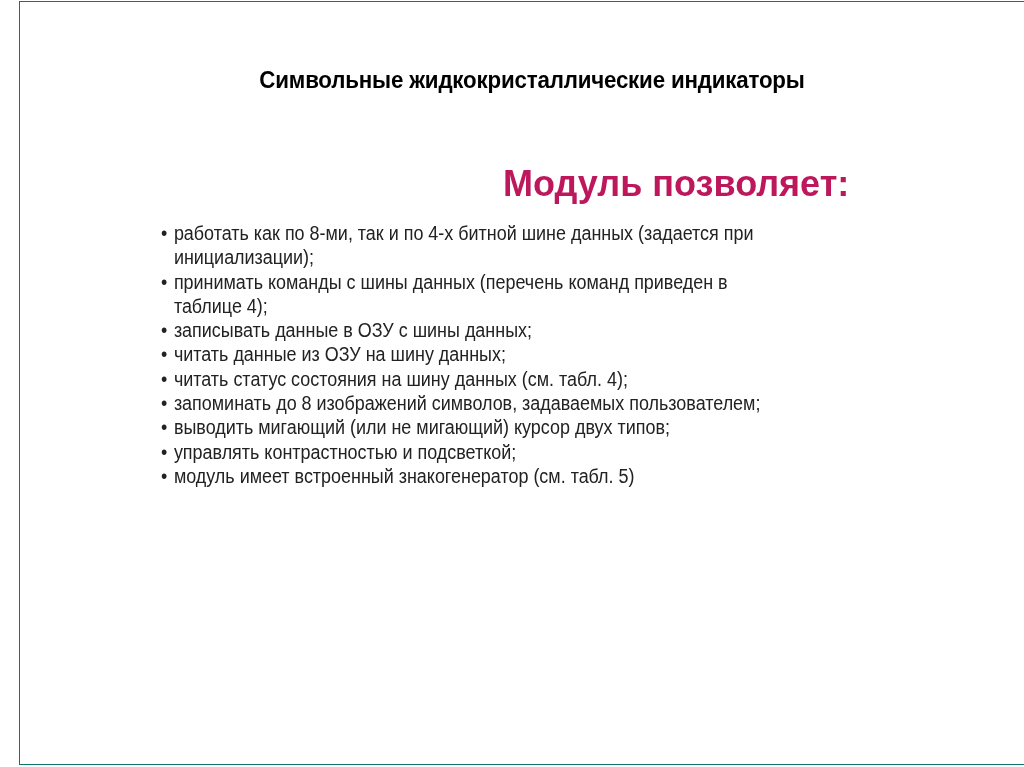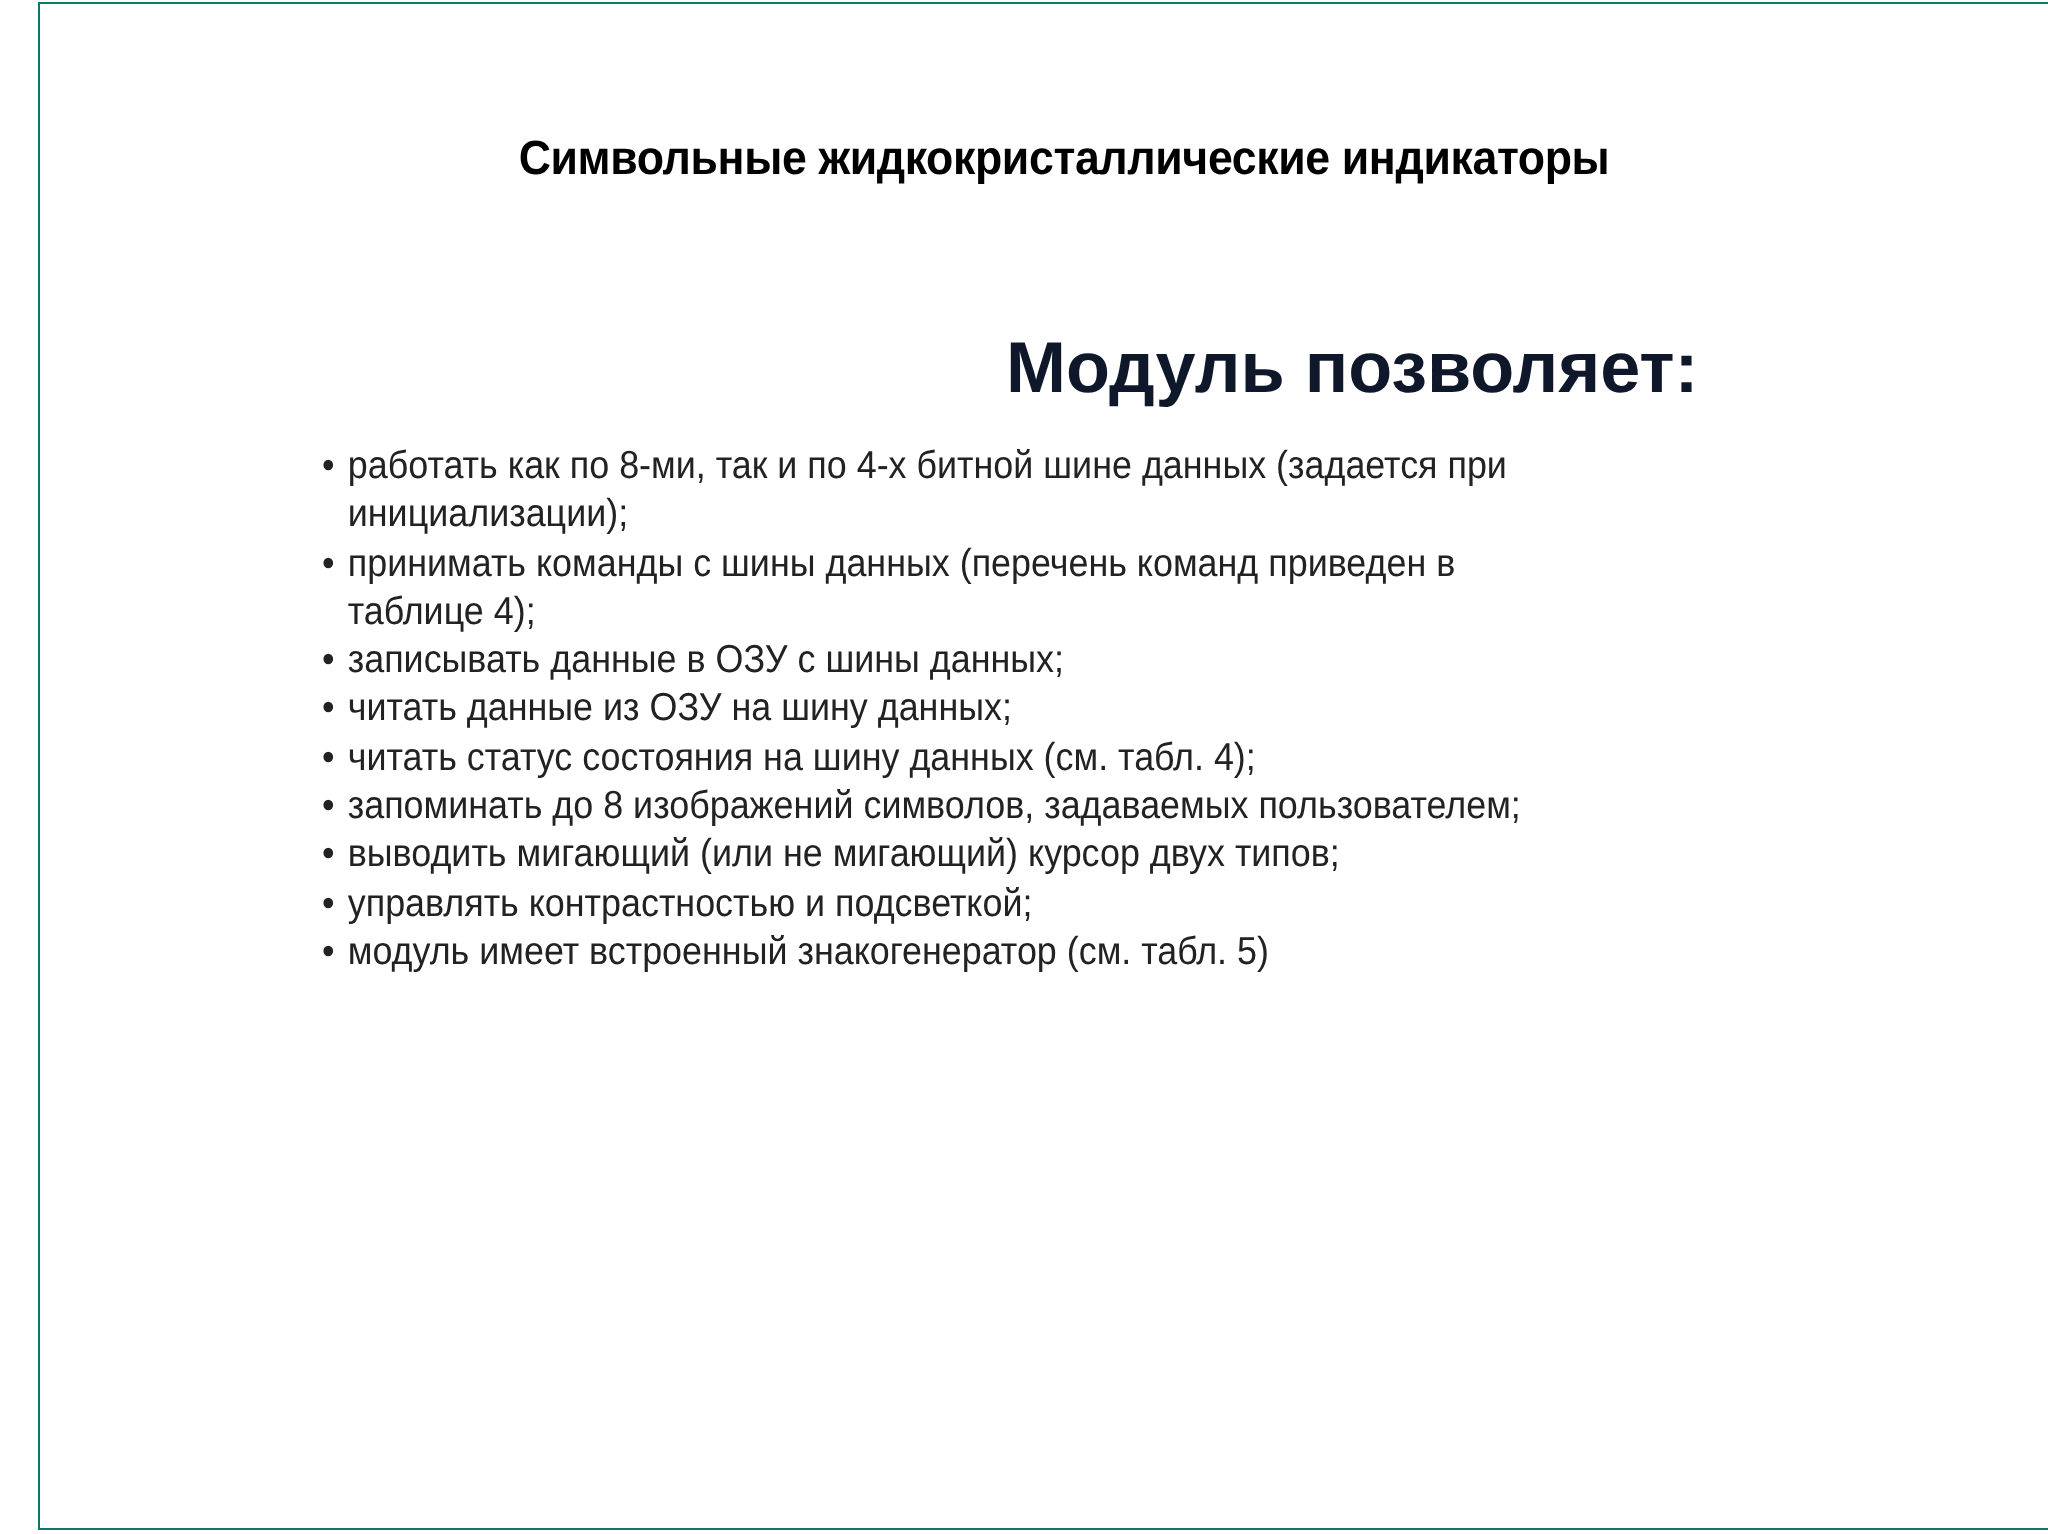--- a/index.html
+++ b/index.html
@@ -35,21 +35,21 @@
       letter-spacing: -0.2px;
       transform: scaleX(0.93);
       transform-origin: center;
     }
     .section-heading {
       position: absolute;
       left: 483px;
       top: 161px;
       font-size: 36px;
       font-weight: bold;
-      color: #0f172a;
+      color: #be185d;
       letter-spacing: 0px;
     }
     .bullet-list {
       position: absolute;
       left: 141px;
       top: 219px;
       width: 740px;
       margin: 0;
       padding: 0;
       list-style: none;

